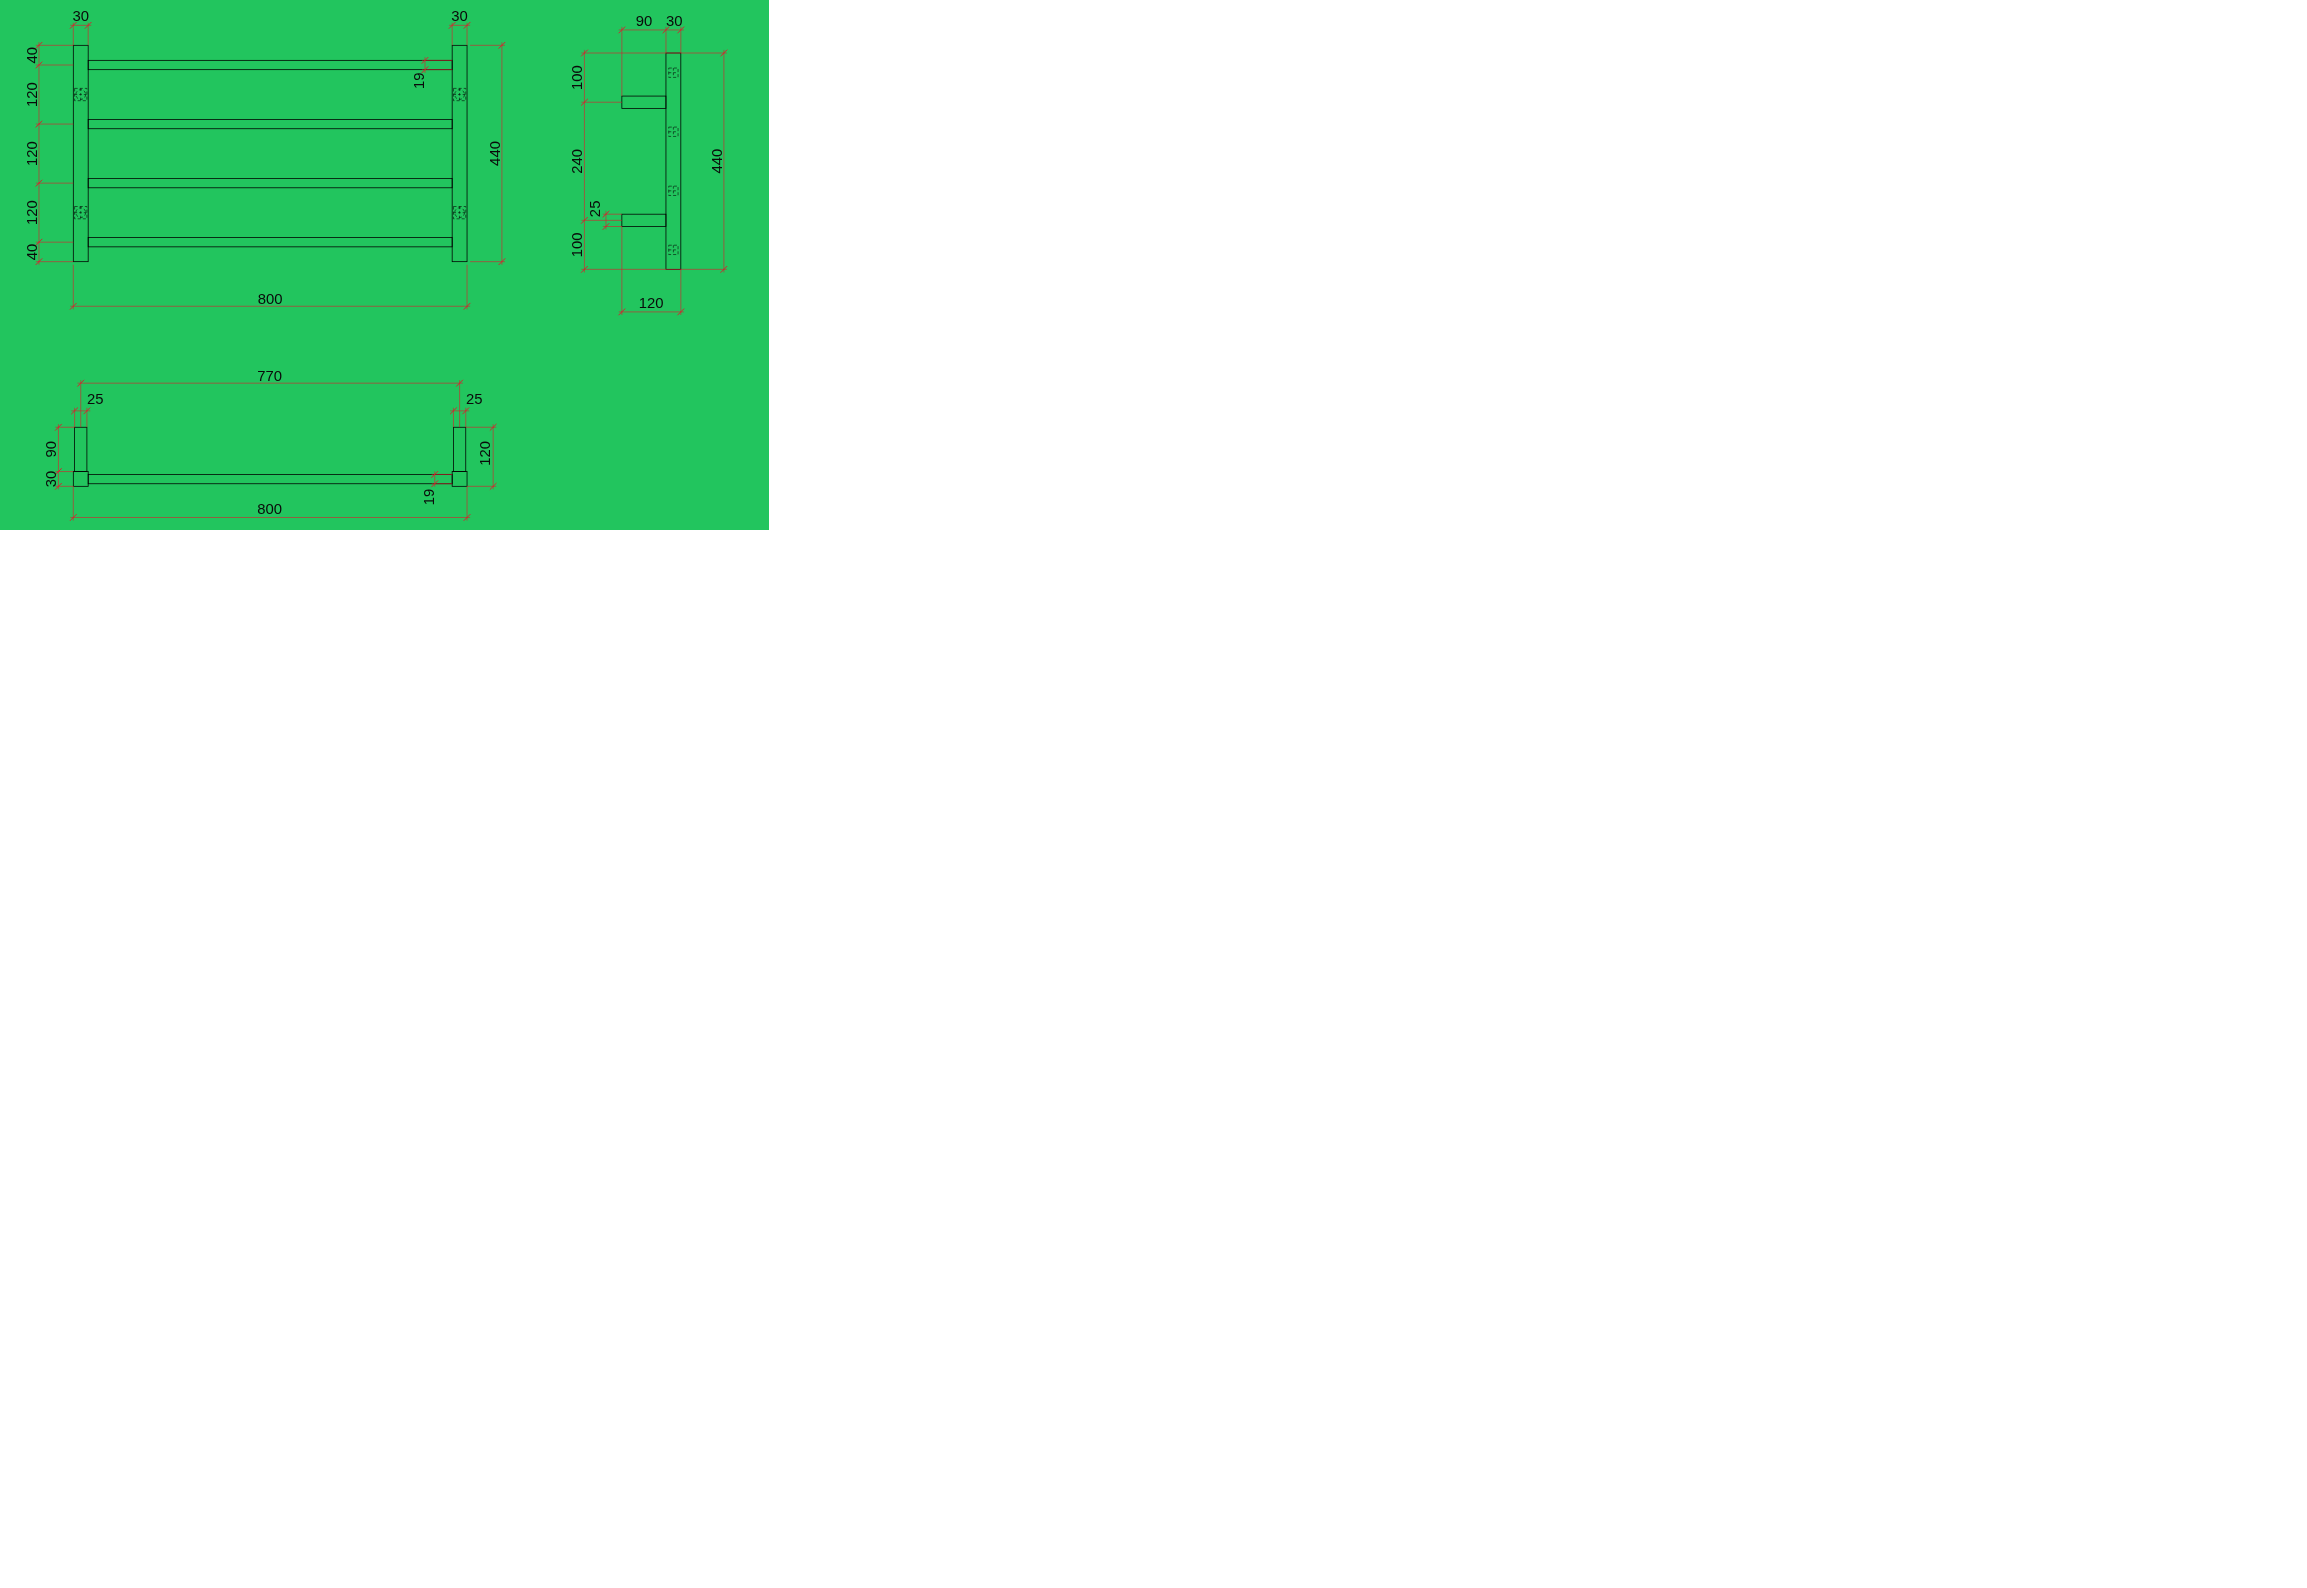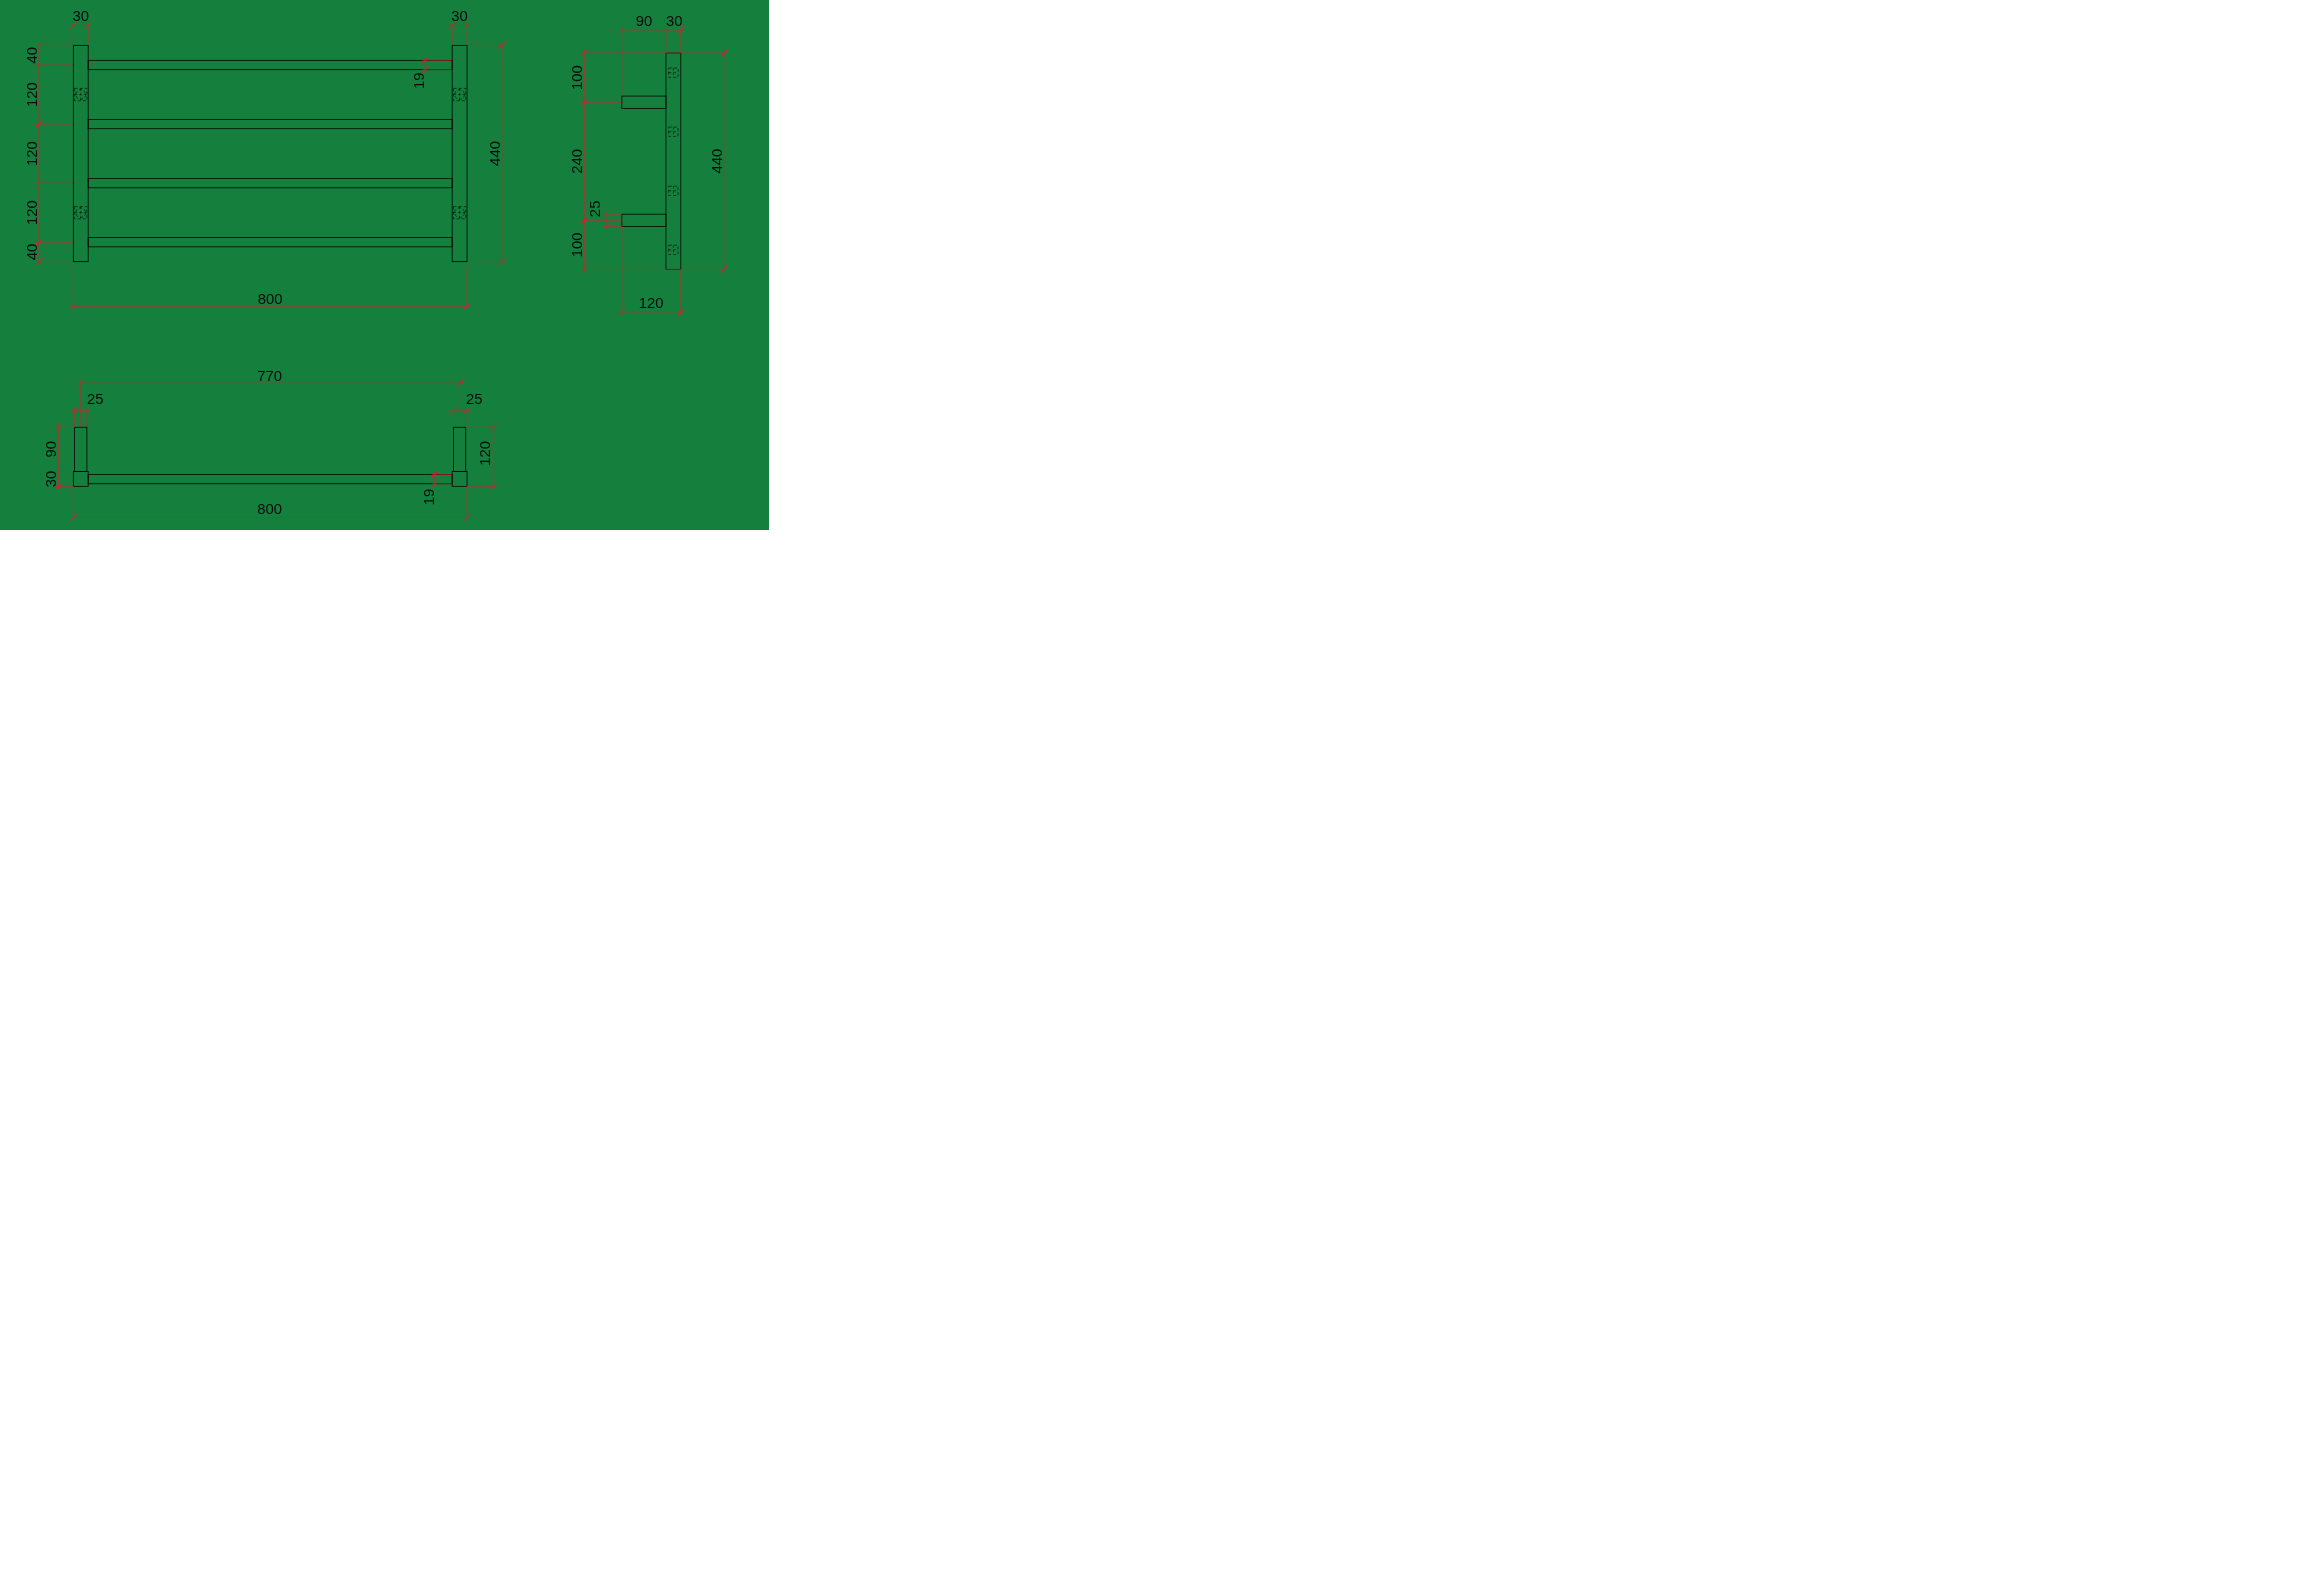--- a/index.html
+++ b/index.html
@@ -1,17 +1,17 @@
 <!DOCTYPE html>
 <html style="font-size:8.2px"><head>
 <meta charset="utf-8">
 <title>Drawing</title>
 <style>
   html,body{margin:0;padding:0;background:#ffffff;}
-  .stage{width:769px;height:530px;background:#15803d;position:relative;}
+  .stage{width:769px;height:530px;background:#22c55e;position:relative;}
   svg{display:block;}
   .obj{fill:none;stroke:#000000;stroke-width:1.5;}
   .dim{fill:none;stroke:#e0192b;stroke-width:1.15;}
   .tickline{fill:none;stroke:#e0192b;stroke-width:1.8;}
   .dash{fill:none;stroke:#000000;stroke-width:1.1;stroke-dasharray:6 4;}
   .dash2{fill:none;stroke:#000000;stroke-width:1.1;stroke-dasharray:5 4;}
   .lbl{font-family:"Liberation Sans", sans-serif;font-size:29px;fill:#0a0a0a;}
 </style>
 </head>
 <body>

